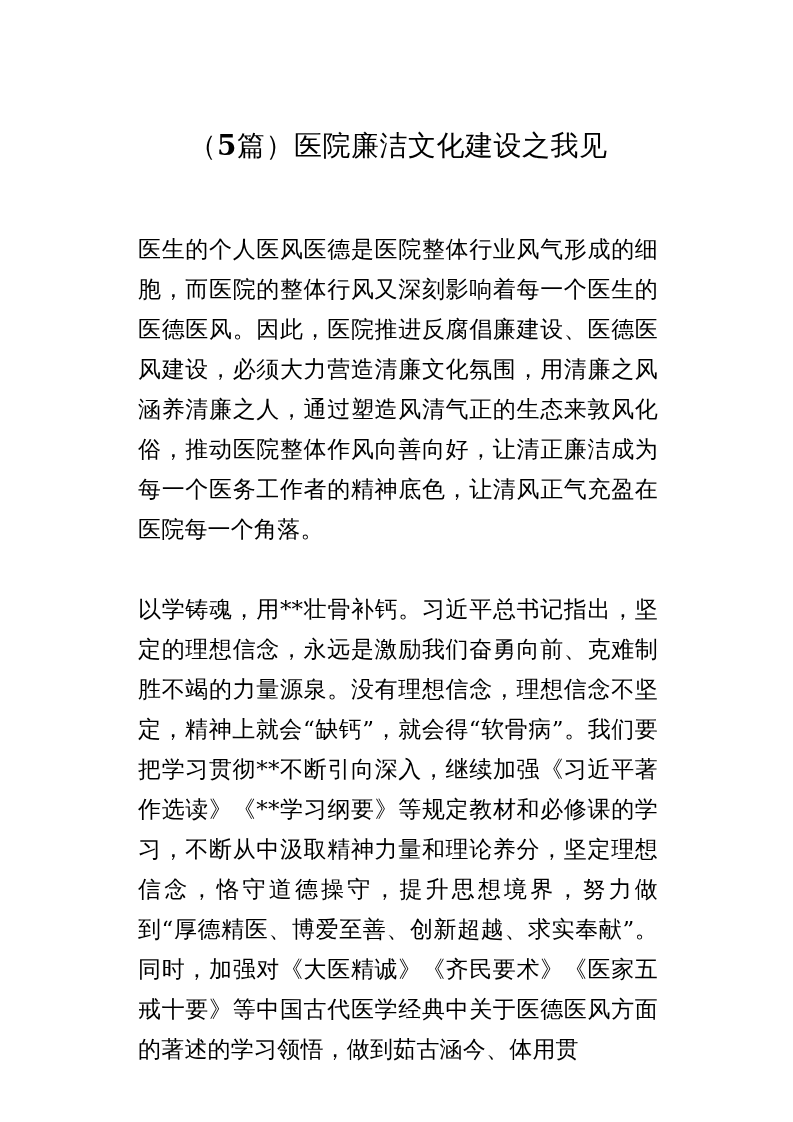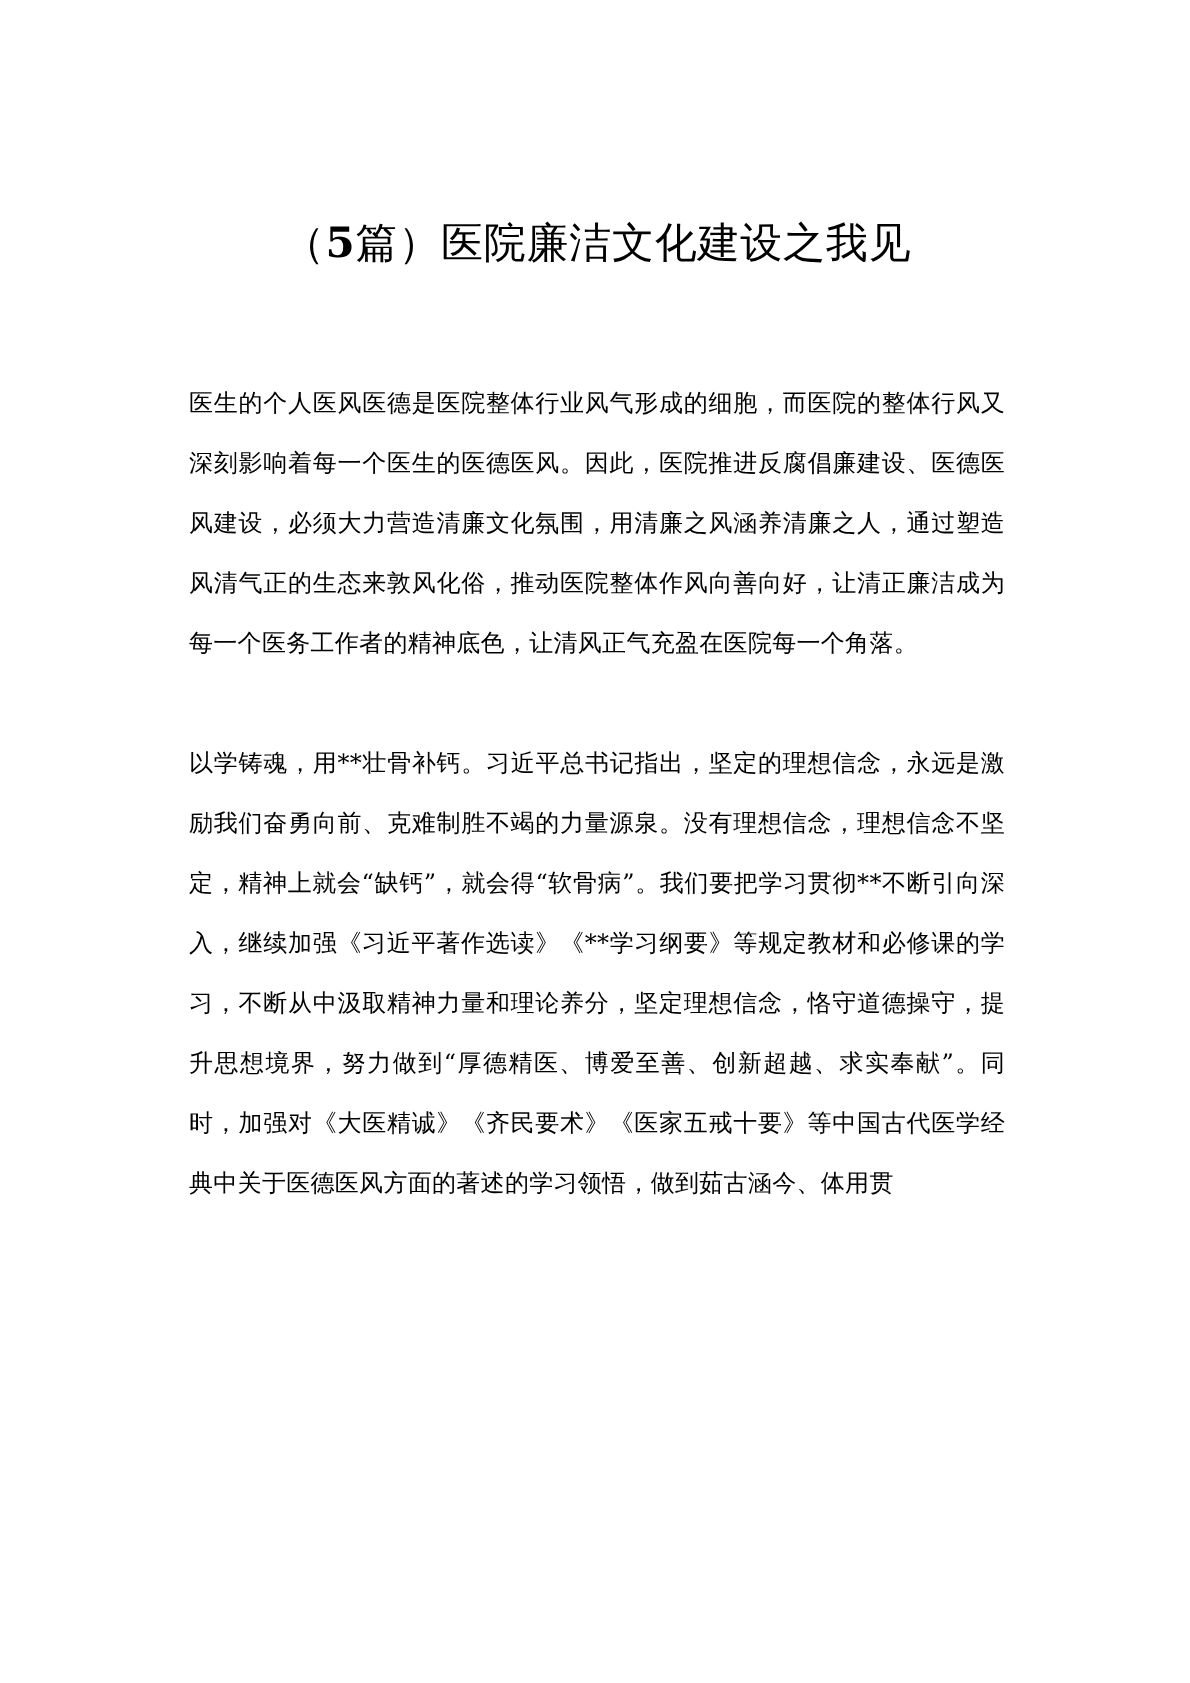--- a/index.html
+++ b/index.html
@@ -19,21 +19,21 @@
     overflow: hidden;
     box-sizing: border-box;
   }
   .content {
     position: absolute;
     left: 122px;
     top: 0;
     width: 552px;
   }
   .doc-title {
-    margin: 16px;
+    margin: 0;
     padding: 0;
     text-align: center;
     font-size: 28px;
     line-height: 44px;
     font-weight: normal;
     letter-spacing: 0.5px;
     padding-top: 124px;
     white-space: nowrap;
   }
   .doc-title .num {
@@ -46,23 +46,23 @@
     padding-top: 44px;
     font-size: 21px;
     line-height: 30px;
     font-weight: bold;
     letter-spacing: 0.5px;
   }
   .body-block {
     padding-top: 45px;
   }
   .para {
-    margin: 4px;
+    margin: 16px;
     padding: 0;
-    font-size: 16px;
+    font-size: 23px;
     line-height: 40px;
     text-align: justify;
     text-justify: inter-character;
     text-align-last: left;
     letter-spacing: 0.2px;
     word-break: break-all;
   }
   .para + .para {
     margin-top: 40px;
   }

